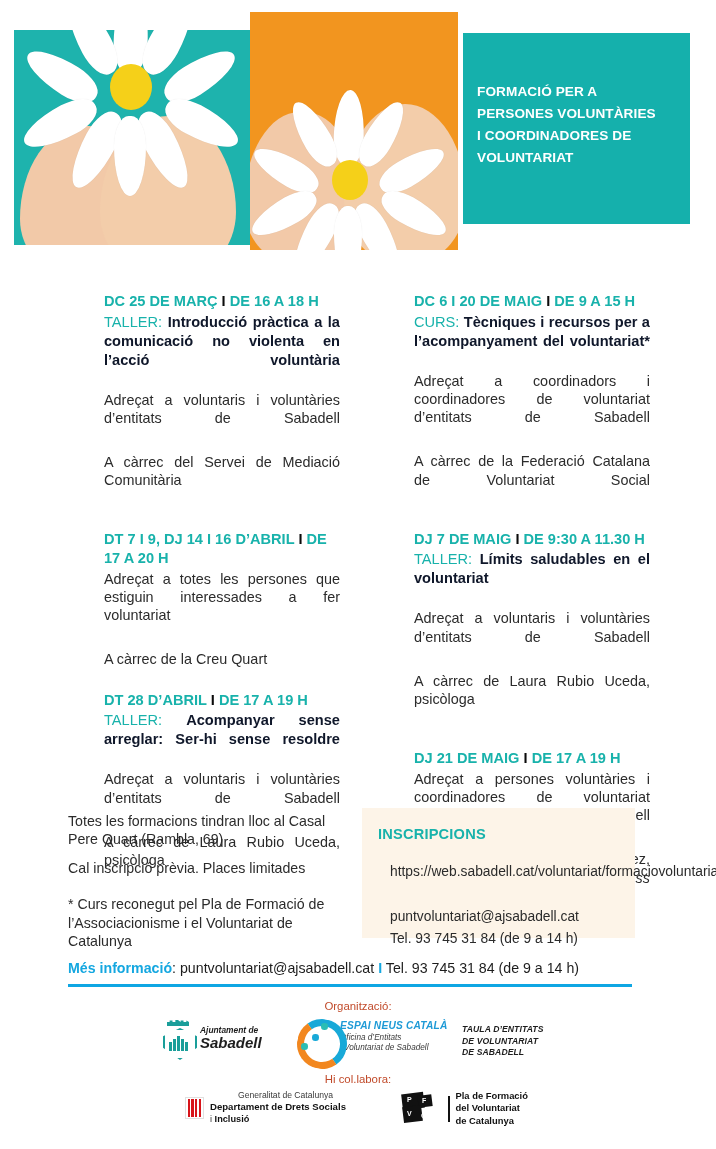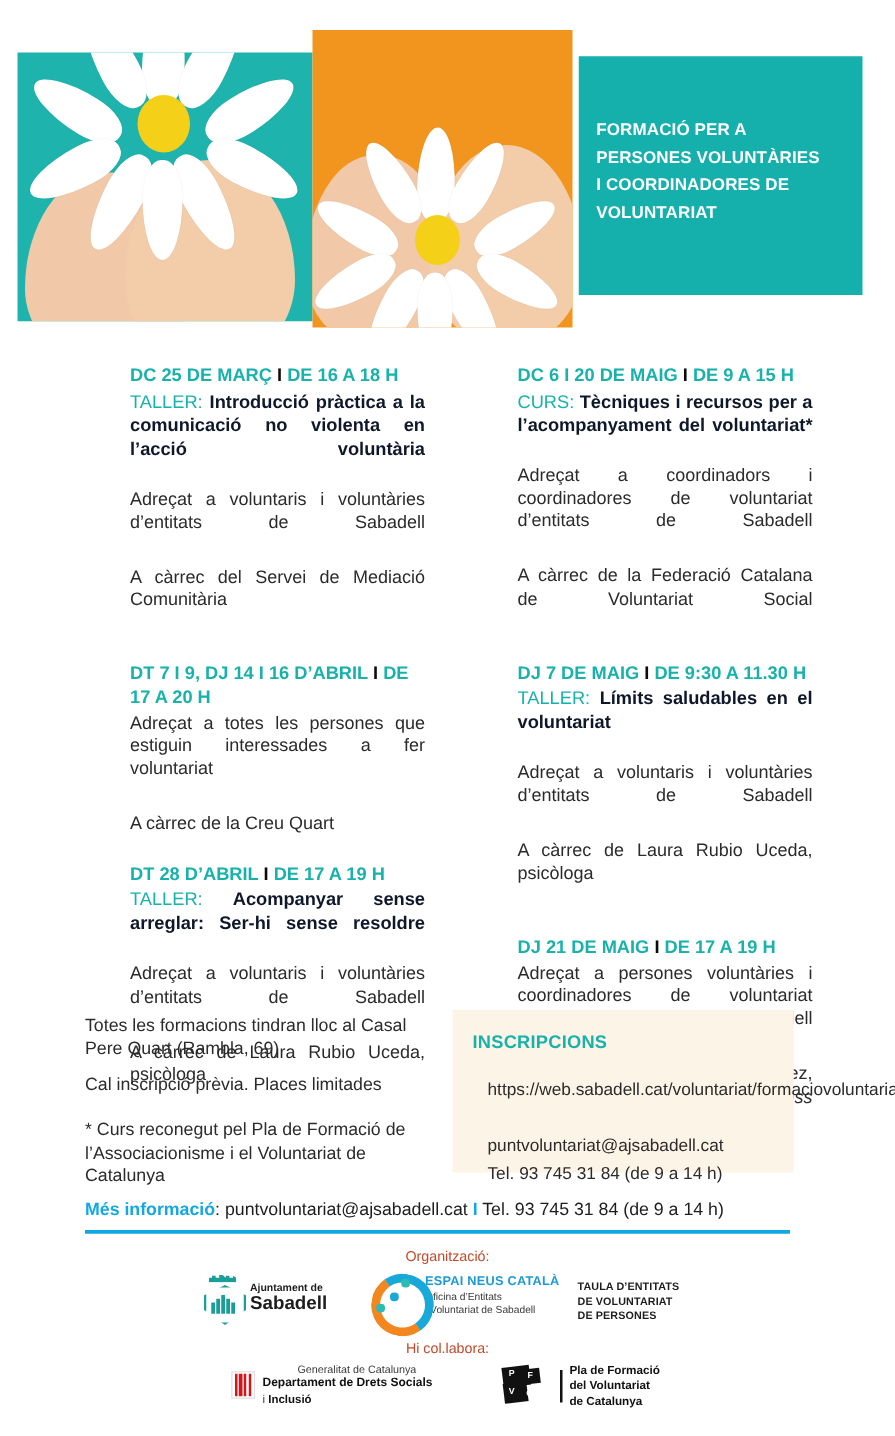--- a/index.html
+++ b/index.html
@@ -7,21 +7,21 @@
     width:716px; height:1149px;
     background:#ffffff;
     font-family:"Liberation Sans", sans-serif;
     color:#231f20;
     position:relative;
     overflow:hidden;
   }
   .poster{position:relative;width:716px;height:1149px;}
 
   
-  .hero{position:absolute;left:0;top:12px;width:648px;height:262px;}
+  .hero{position:absolute;left:0;top:0;width:648px;height:262px;}
   .photo-left{
     position:absolute;left:14px;top:30px;width:236px;height:215px;
     background:#1eb3ad;overflow:hidden;
   }
   .photo-right{
     position:absolute;left:250px;top:12px;width:208px;height:238px;
     background:#f2951f;overflow:hidden;
   }
   .hand{
     position:absolute;background:#f2c9a8;border-radius:48% 48% 40% 40%/62% 62% 38% 38%;
@@ -104,21 +104,21 @@
   }
 
   
   .footer{position:absolute;left:0;top:996px;width:716px;}
   .cap{
     text-align:center;font-size:11.4px;color:#c14a2a;
   }
   .cap-org{position:absolute;left:0;top:4px;width:716px;}
   .cap-col{position:absolute;left:0;top:77px;width:716px;}
 
-  .logos-row1{position:absolute;left:0;top:20px;width:716px;height:50px;}
+  .logos-row1{position:absolute;left:0;top:20px;width:716px;height:50px;font-style:italic;}
   .logos-row2{position:absolute;left:0;top:92px;width:716px;height:48px;}
 
   .logo{position:absolute;display:flex;align-items:center;}
 
   
   .lg-ajt{left:163px;top:4px;}
   .crest{position:relative;width:30px;height:36px;margin-right:7px;}
   .crest .crown{
     position:absolute;left:4px;top:0;width:22px;height:6px;background:#1a9e9a;
     clip-path:polygon(0 100%,0 35%,12% 35%,12% 10%,25% 10%,25% 35%,38% 35%,38% 0,50% 0,
@@ -385,21 +385,21 @@
           <div class="e1">ESPAI NEUS CATALÀ</div>
           <div class="e2">Oficina d’Entitats</div>
           <div class="e3">i Voluntariat de Sabadell</div>
         </div>
       </div>
 
       <div class="logo lg-taula">
         <div>
           <div>TAULA D’ENTITATS</div>
           <div>DE VOLUNTARIAT</div>
-          <div>DE PERSONES</div>
+          <div>DE SABADELL</div>
         </div>
       </div>
     </div>
 
     <div class="cap cap-col">Hi col.labora:</div>
 
     <div class="logos-row2">
 
       <div class="logo lg-gen">
         <div class="gen-bars">

